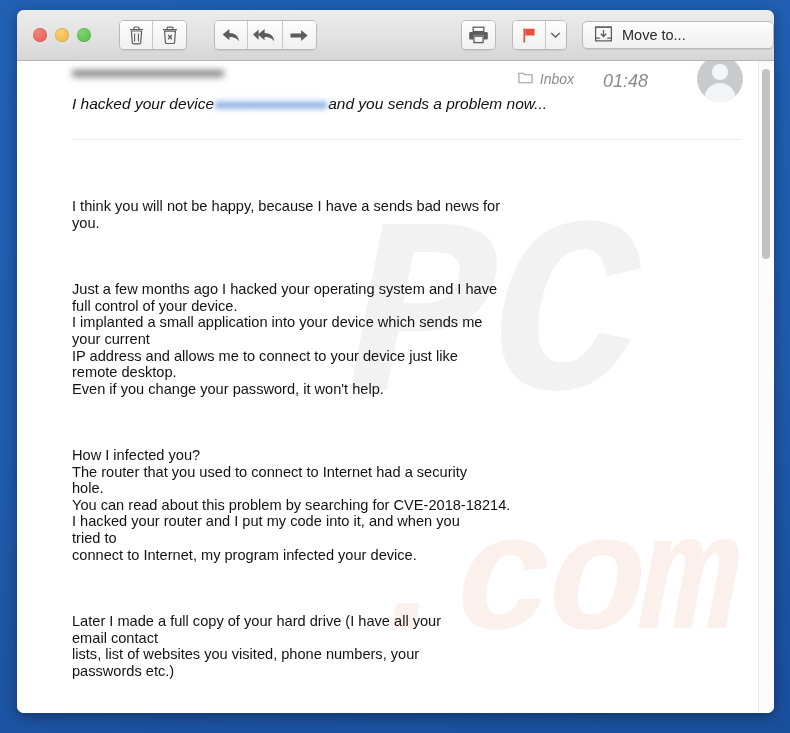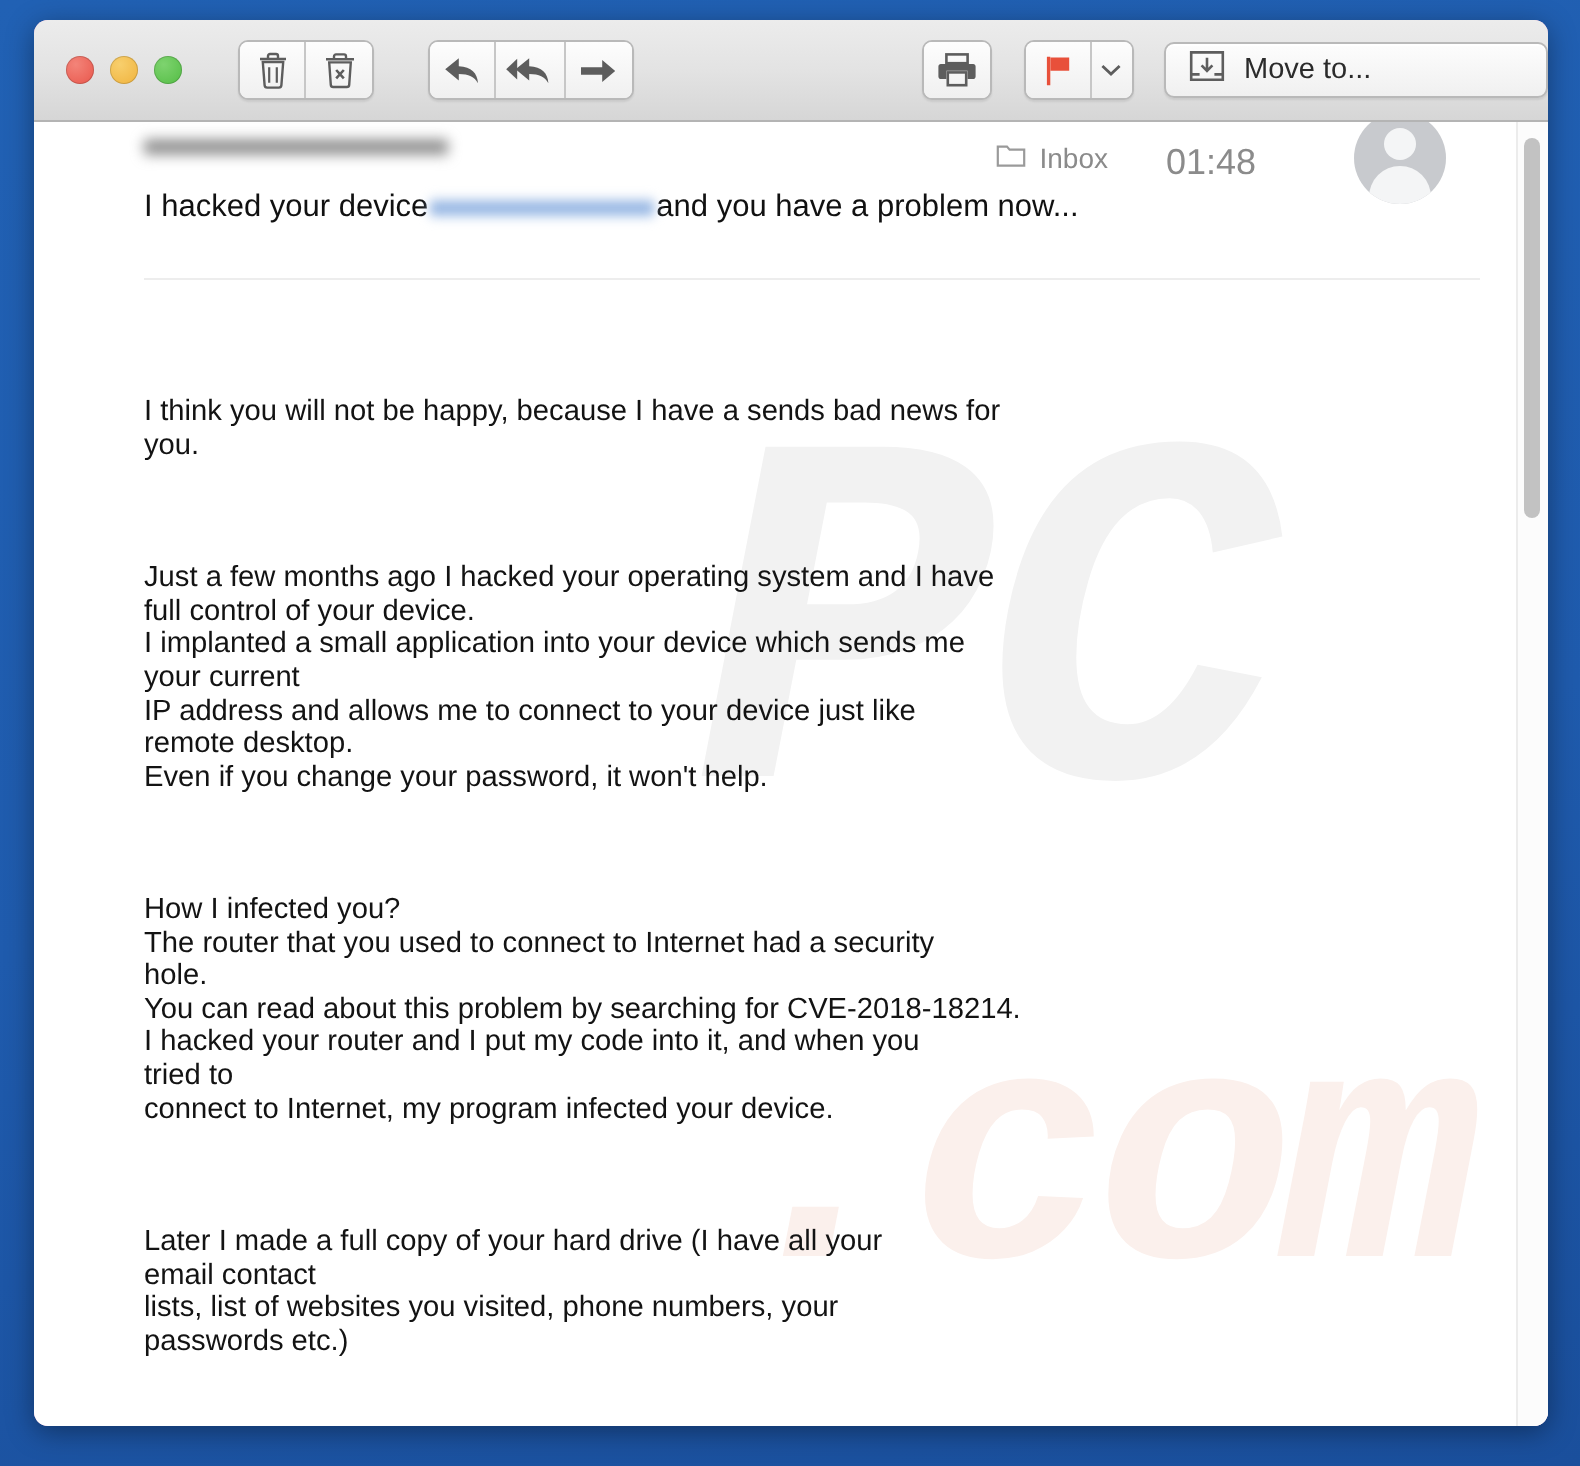--- a/index.html
+++ b/index.html
@@ -116,22 +116,23 @@
   }
   #wm-com {
     left: 345px; top: 430px;
     font-size: 165px;
     color: #fbf0ec;
   }
 
   
   #mail-header {
     position: relative;
-    padding: 0 34px 0 55px;
+    padding: 0 14px 0 55px;
     z-index: 2;
+    font-style: italic;
   }
   #sender-row {
     position: relative;
     height: 30px;
   }
   .redact {
     display: inline-block;
     vertical-align: middle;
     border-radius: 2px;
   }
@@ -387,21 +388,21 @@
         </div>
 
         <div id="timestamp">01:48</div>
 
         <div id="avatar">
           <div class="head"></div>
           <div class="body"></div>
         </div>
       </div>
 
-      <div id="subject-row"><span>I hacked your device</span><span id="subject-redaction" class="redact"></span><span>and you have a problem now...</span></div>
+      <div id="subject-row"><span>I hacked your device</span><span id="subject-redaction" class="redact"></span><span>and you sends a problem now...</span></div>
 
     </div>
 
     <div id="divider"></div>
 
     <div id="mail-body">
       <div class="para">I think you will not be happy, because I have a sends bad news for
 you.</div>
       <div class="para">Just a few months ago I hacked your operating system and I have
 full control of your device.

